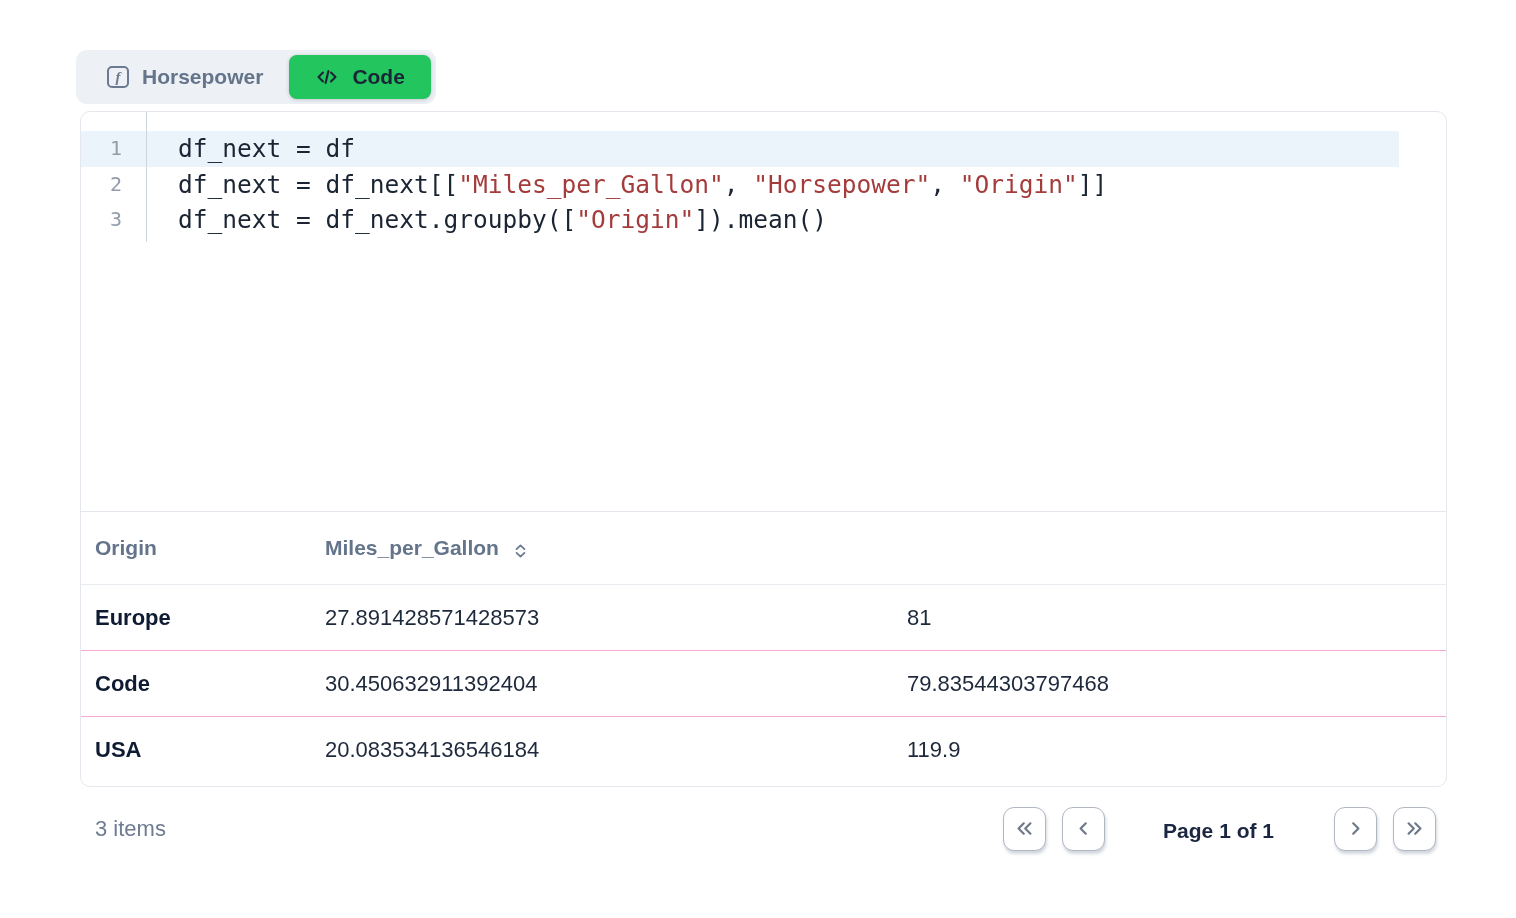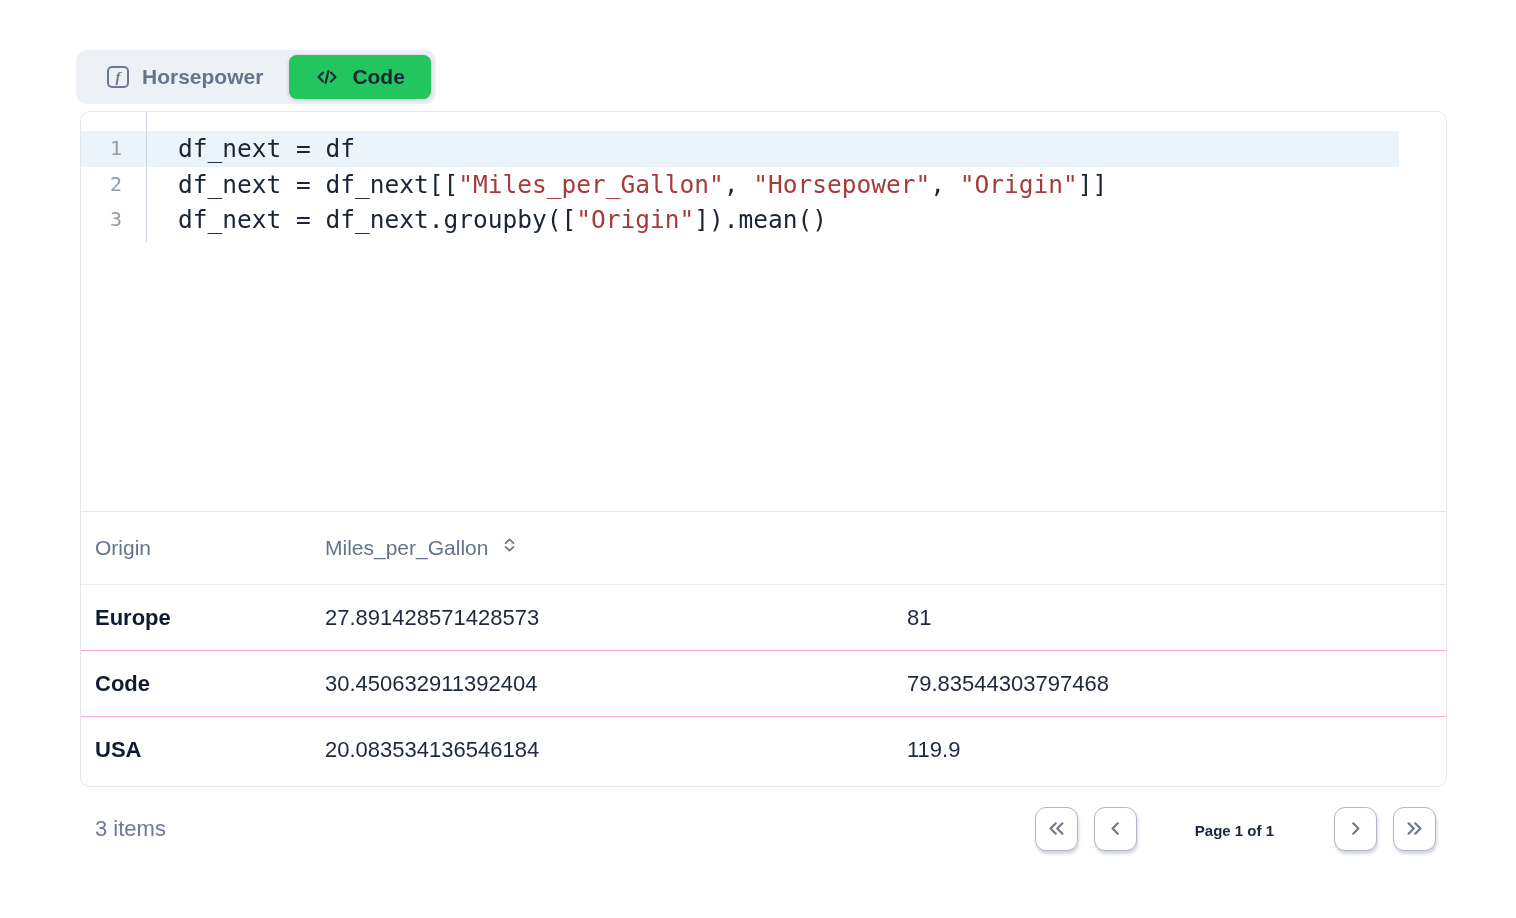--- a/index.html
+++ b/index.html
@@ -33,37 +33,37 @@
       #ecf4fb 0, #ecf4fb calc(100% - 47px), rgba(255,255,255,0) calc(100% - 47px)); }
   .ln { width:65px; flex:none; text-align:right; padding-right:24px;
     color:#939cab; font-size:20px; }
   .src { padding-left:12px; color:#1a2433;margin-left:20px; }
   .tok-string { color:#a53c3c; }
 
   
   .thead, .trow { display:grid; grid-template-columns:230px 582px 1fr;
     align-items:center; padding-left:14px; }
   .thead { height:73px; border-bottom:1px solid #e8ecf1; }
-  .th { display:flex; align-items:flex-start; gap:13px; font-size:21px;
-    color:#64748b; font-weight:400; }
+  .th { display:flex; align-items:flex-end; gap:13px; font-size:21px;
+    color:#64748b; font-weight:700; }
   .sort-icon { display:inline-flex; cursor:pointer; }
   .trow { height:66px; border-bottom:1px solid #f9a8d4; font-size:22px; color:#1e293b; }
   .trow:last-child { border-bottom:none; }
   .td.origin { font-weight:700; color:#0f1b33; }
 
   
   .footerbar { position:absolute; left:80px; top:787px; width:1367px; height:83px;
     display:flex; align-items:center; }
   .items-count { padding-left:15px; font-size:22px; color:#6e7b93; }
   .pager { margin-left:auto; display:flex; align-items:center; margin-right:11px; }
   .pbtn { width:43px; height:44px; background:#fff; border:1.5px solid #b0b7c3;
     border-radius:11px; display:flex; align-items:center; justify-content:center;
     cursor:pointer; box-shadow:1px 3px 3px rgba(130,140,160,.35); }
   .pbtn + .pbtn { margin-left:16px; }
-  .page-label { margin:4px 60px 0 58px; font-size:15px; font-weight:600; color:#1b2740; }
+  .page-label { margin:4px 60px 0 58px; font-size:21px; font-weight:600; color:#1b2740; }
   .pbtn svg { display:block; }
 </style>
 </head>
 <body>
 
 <div class="tabbar">
   <div class="tab">
     <span class="fn-icon">f</span>
     <span>Horsepower</span>
   </div>

